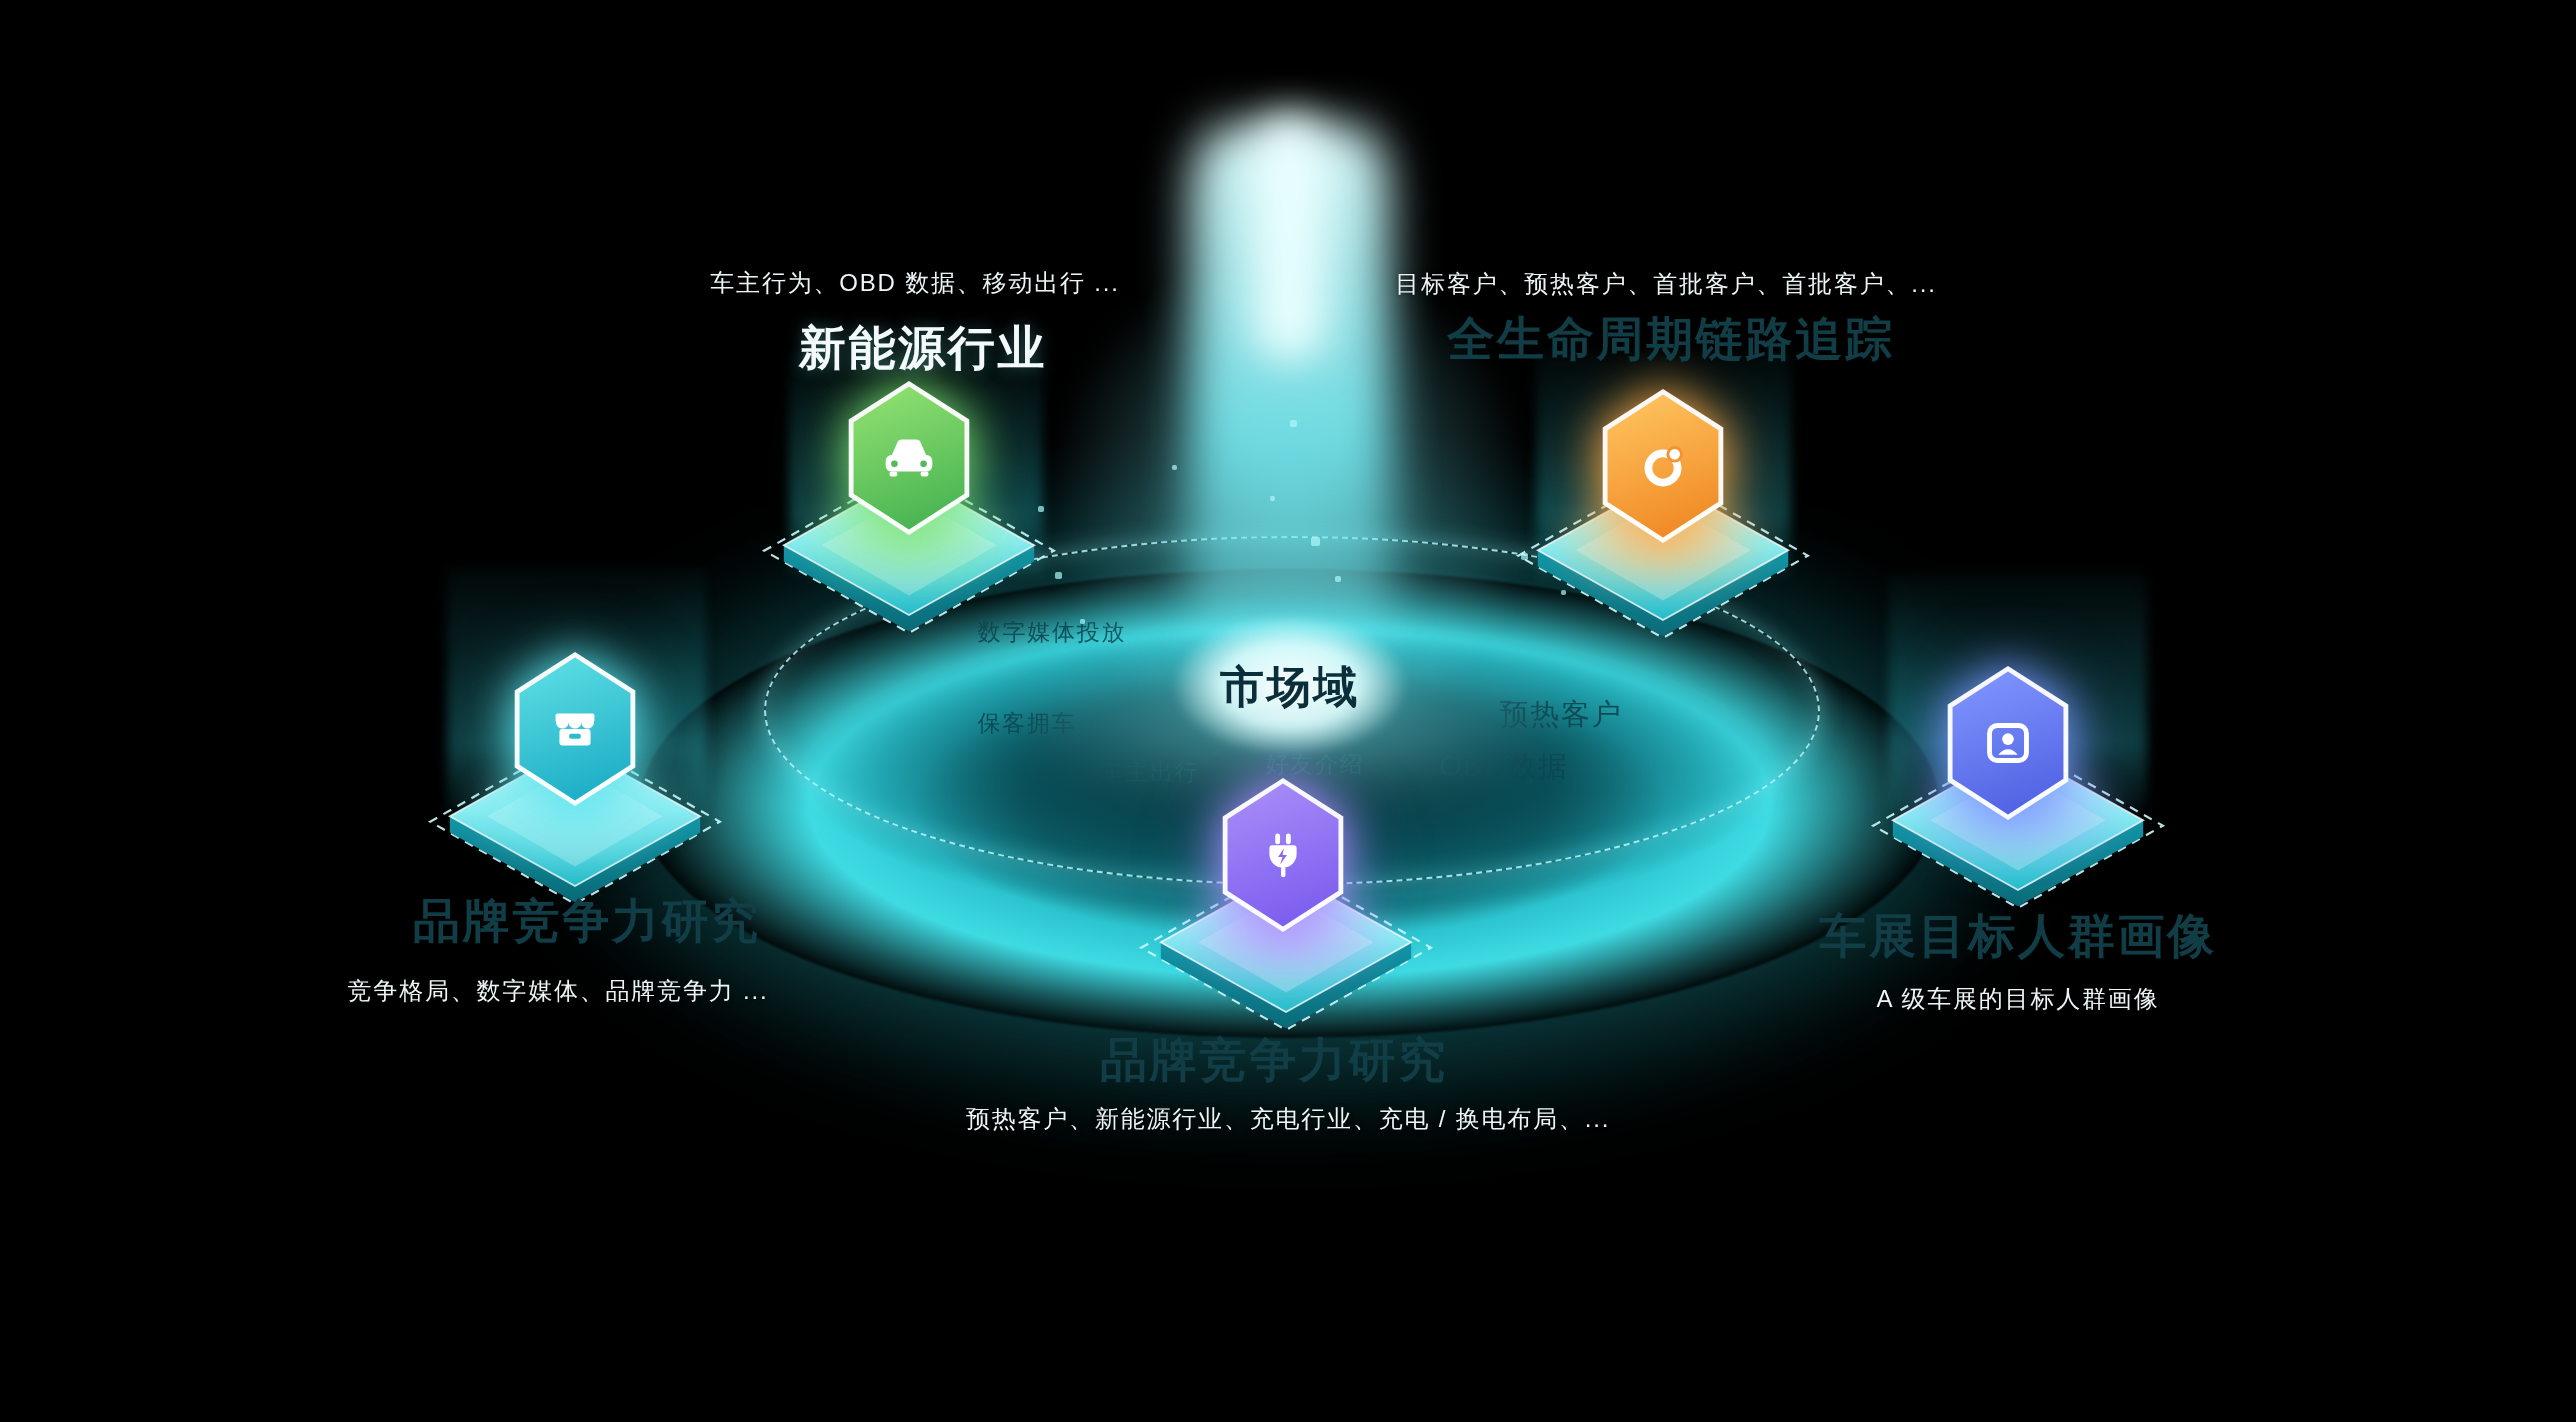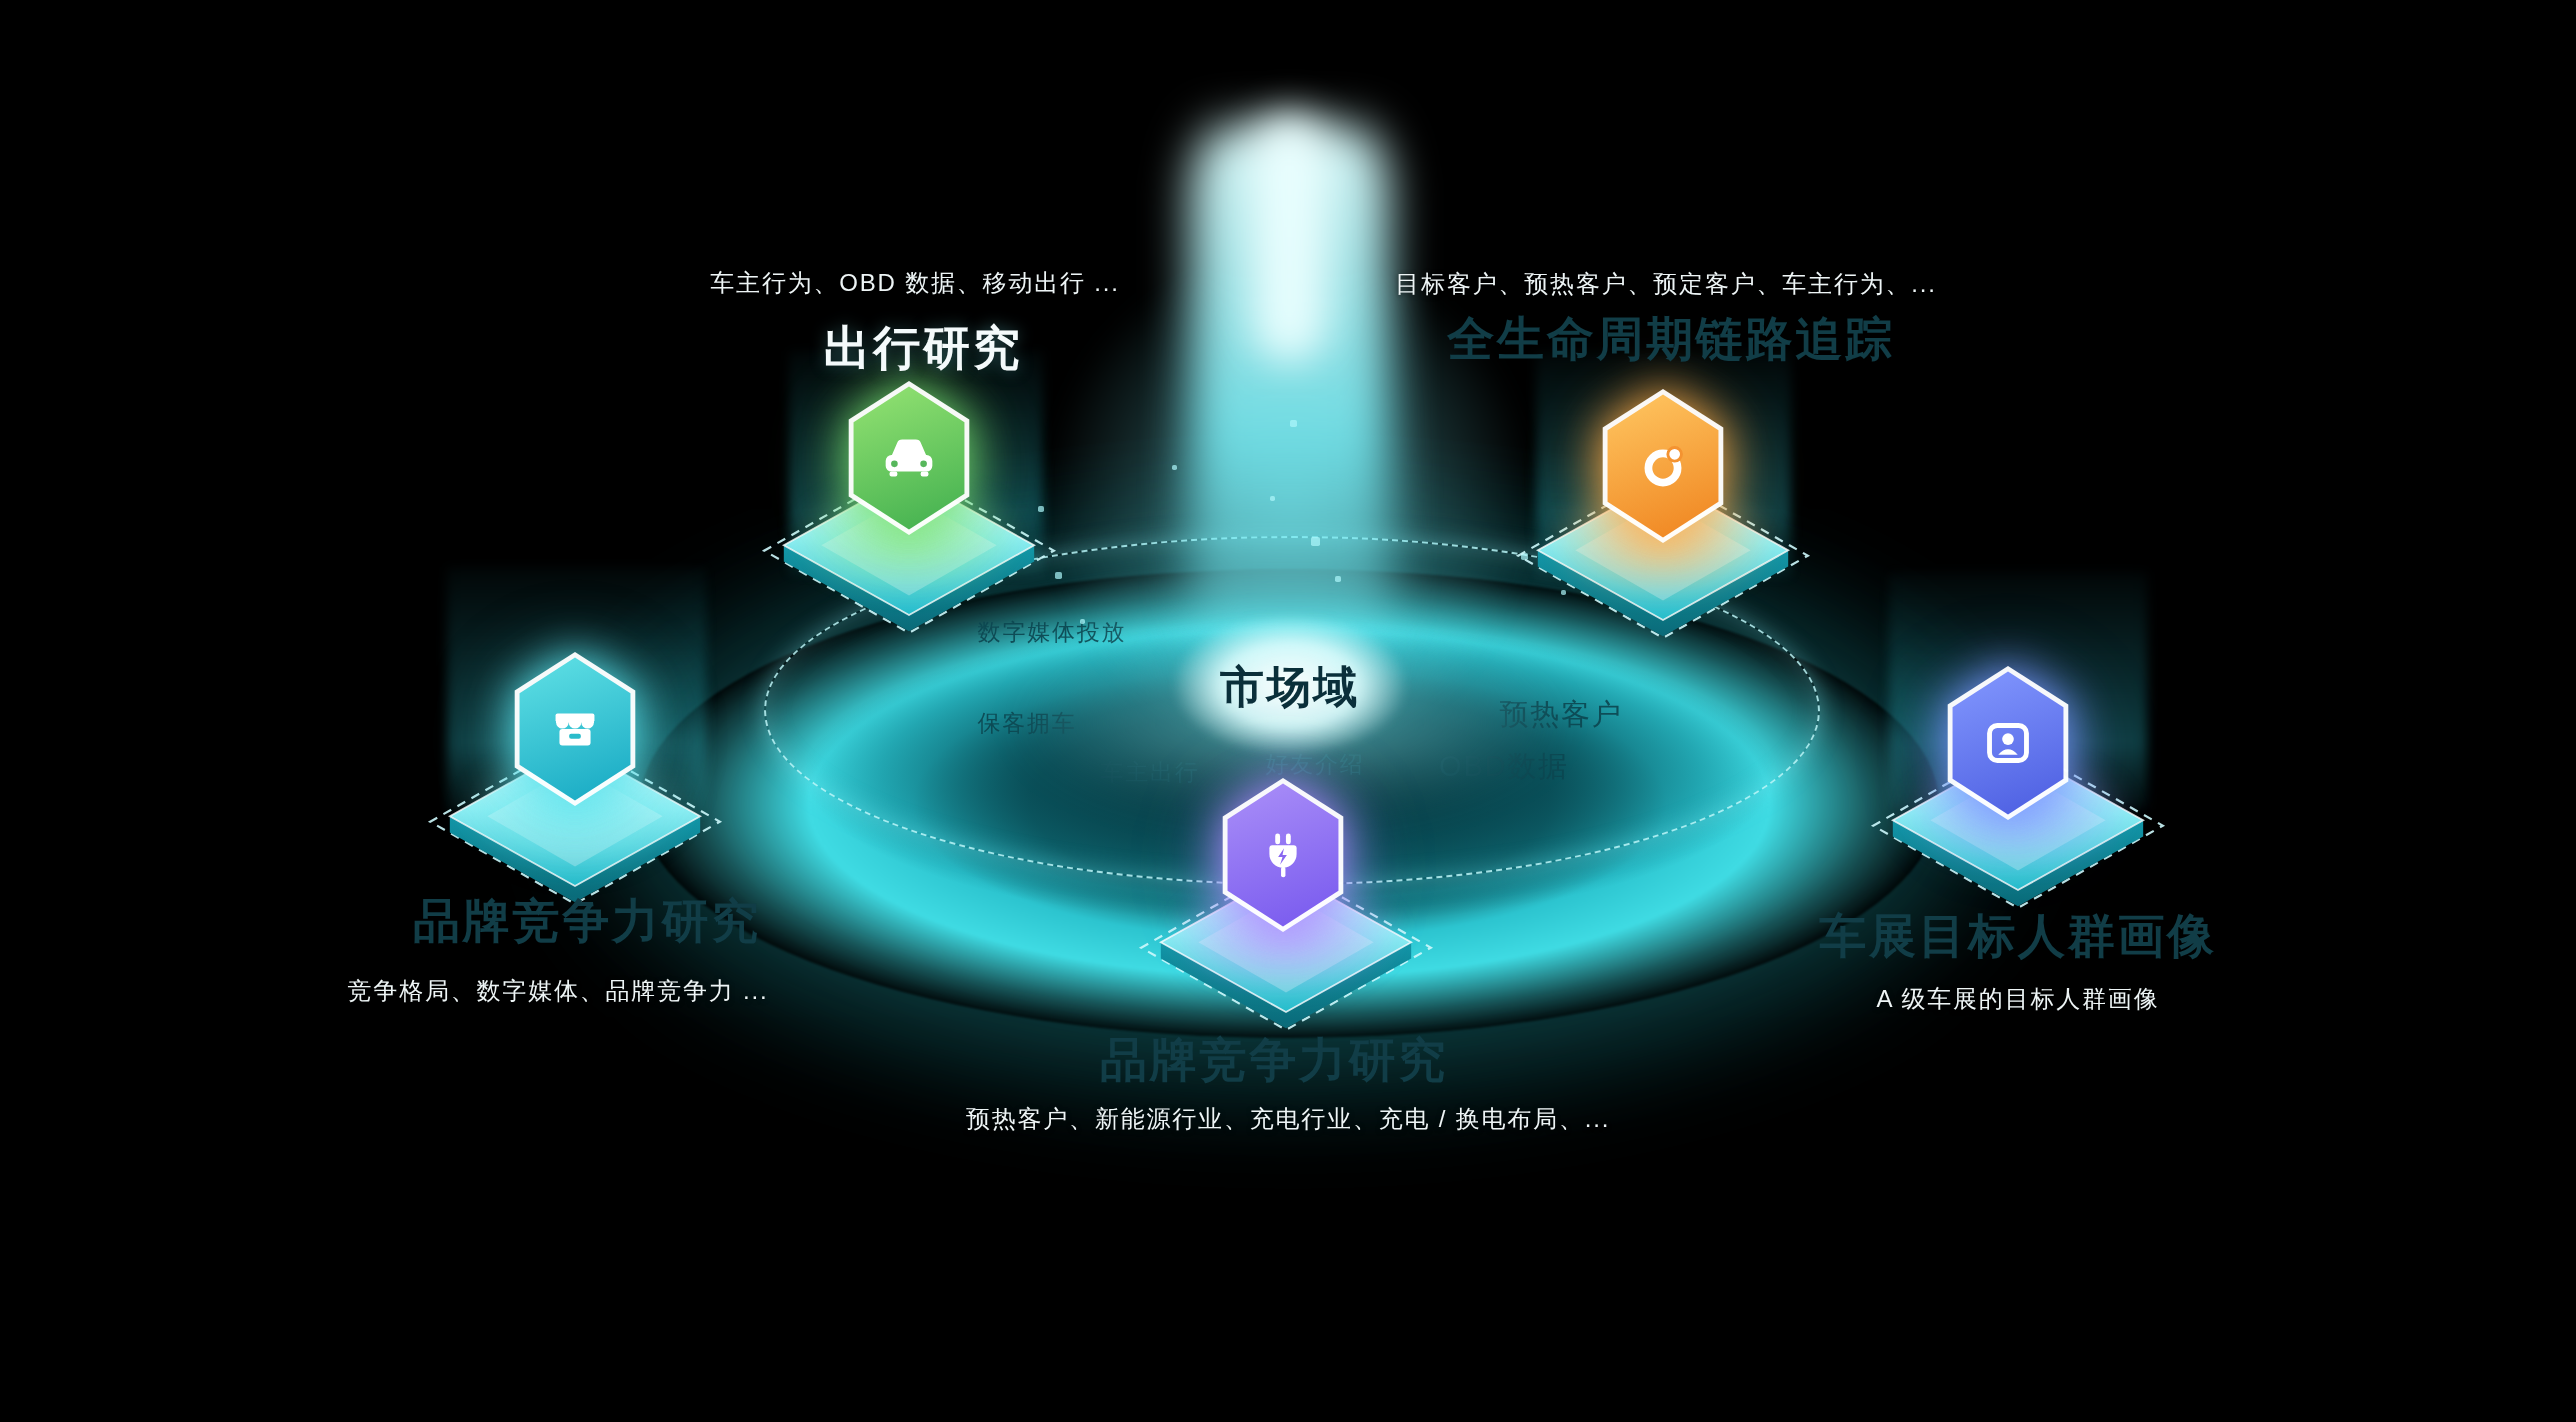--- a/index.html
+++ b/index.html
@@ -145,21 +145,21 @@
         <svg width="70" height="70" viewBox="0 0 72 72">
           <path d="M18 34 L24 20 q1-3 5-3 h14 q4 0 5 3 l6 14 Z" fill="#fff"></path>
           <rect x="12" y="33" width="48" height="17" rx="6" fill="#fff"></rect>
           <rect x="16" y="50" width="8" height="5" rx="2" fill="#fff"></rect>
           <rect x="48" y="50" width="8" height="5" rx="2" fill="#fff"></rect>
           <circle cx="21" cy="42" r="3.4" fill="#57b75c"></circle>
           <circle cx="51" cy="42" r="3.4" fill="#57b75c"></circle>
         </svg>
       </div>
     </div>
-    <div class="node-title" style="left:923px;top:348px">出行研究</div>
+    <div class="node-title" style="left:923px;top:348px">新能源行业</div>
     <div class="node-sub" style="left:915px;top:283px">车主行为、OBD 数据、移动出行 ...</div>
   </div>
 
   <div>
     <div class="beam" style="left:1536px;top:351px;width:255px;height:226px"></div>
     <svg class="platform" style="left:1511px;top:450px" width="304" height="206" viewBox="0 0 340 230">
       <polygon points="170,26 332,118 170,210 8,118" fill="none" stroke="rgba(205,248,252,0.9)" stroke-width="2.5" stroke-dasharray="10 8"></polygon>
       <path d="M30 112 L30 130 L170 208 L310 130 L310 112 L170 190 Z" fill="url(#pfSide)"></path>
       <polygon points="170,34 310,112 170,190 30,112" fill="url(#pfTop)" stroke="rgba(255,255,255,0.8)" stroke-width="2"></polygon>
       <polygon points="170,56 268,112 170,168 72,112" fill="rgba(255,255,255,0.28)"></polygon>
@@ -168,21 +168,21 @@
     <div class="hex-wrap ds-orange" style="left:1596px;top:389px">
       <div class="hex hex-outer"></div>
       <div class="hex hex-inner g-orange">
         <svg width="70" height="70" viewBox="0 0 72 72">
           <circle cx="36" cy="38" r="15" fill="none" stroke="#fff" stroke-width="8"></circle>
           <circle cx="48" cy="24" r="7" fill="#fff" stroke="#f49331" stroke-width="3"></circle>
         </svg>
       </div>
     </div>
     <div class="node-title dark" style="left:1671px;top:339px">全生命周期链路追踪</div>
-    <div class="node-sub" style="left:1666px;top:284px">目标客户、预热客户、预定客户、车主行为、...</div>
+    <div class="node-sub" style="left:1666px;top:284px">目标客户、预热客户、首批客户、首批客户、...</div>
   </div>
 
   <div>
     <div class="beam" style="left:447px;top:567px;width:259px;height:246px"></div>
     <svg class="platform" style="left:423px;top:716px" width="304" height="206" viewBox="0 0 340 230">
       <polygon points="170,26 332,118 170,210 8,118" fill="none" stroke="rgba(205,248,252,0.9)" stroke-width="2.5" stroke-dasharray="10 8"></polygon>
       <path d="M30 112 L30 130 L170 208 L310 130 L310 112 L170 190 Z" fill="url(#pfSide)"></path>
       <polygon points="170,34 310,112 170,190 30,112" fill="url(#pfTop)" stroke="rgba(255,255,255,0.8)" stroke-width="2"></polygon>
       <polygon points="170,56 268,112 170,168 72,112" fill="rgba(255,255,255,0.28)"></polygon>
     </svg>

